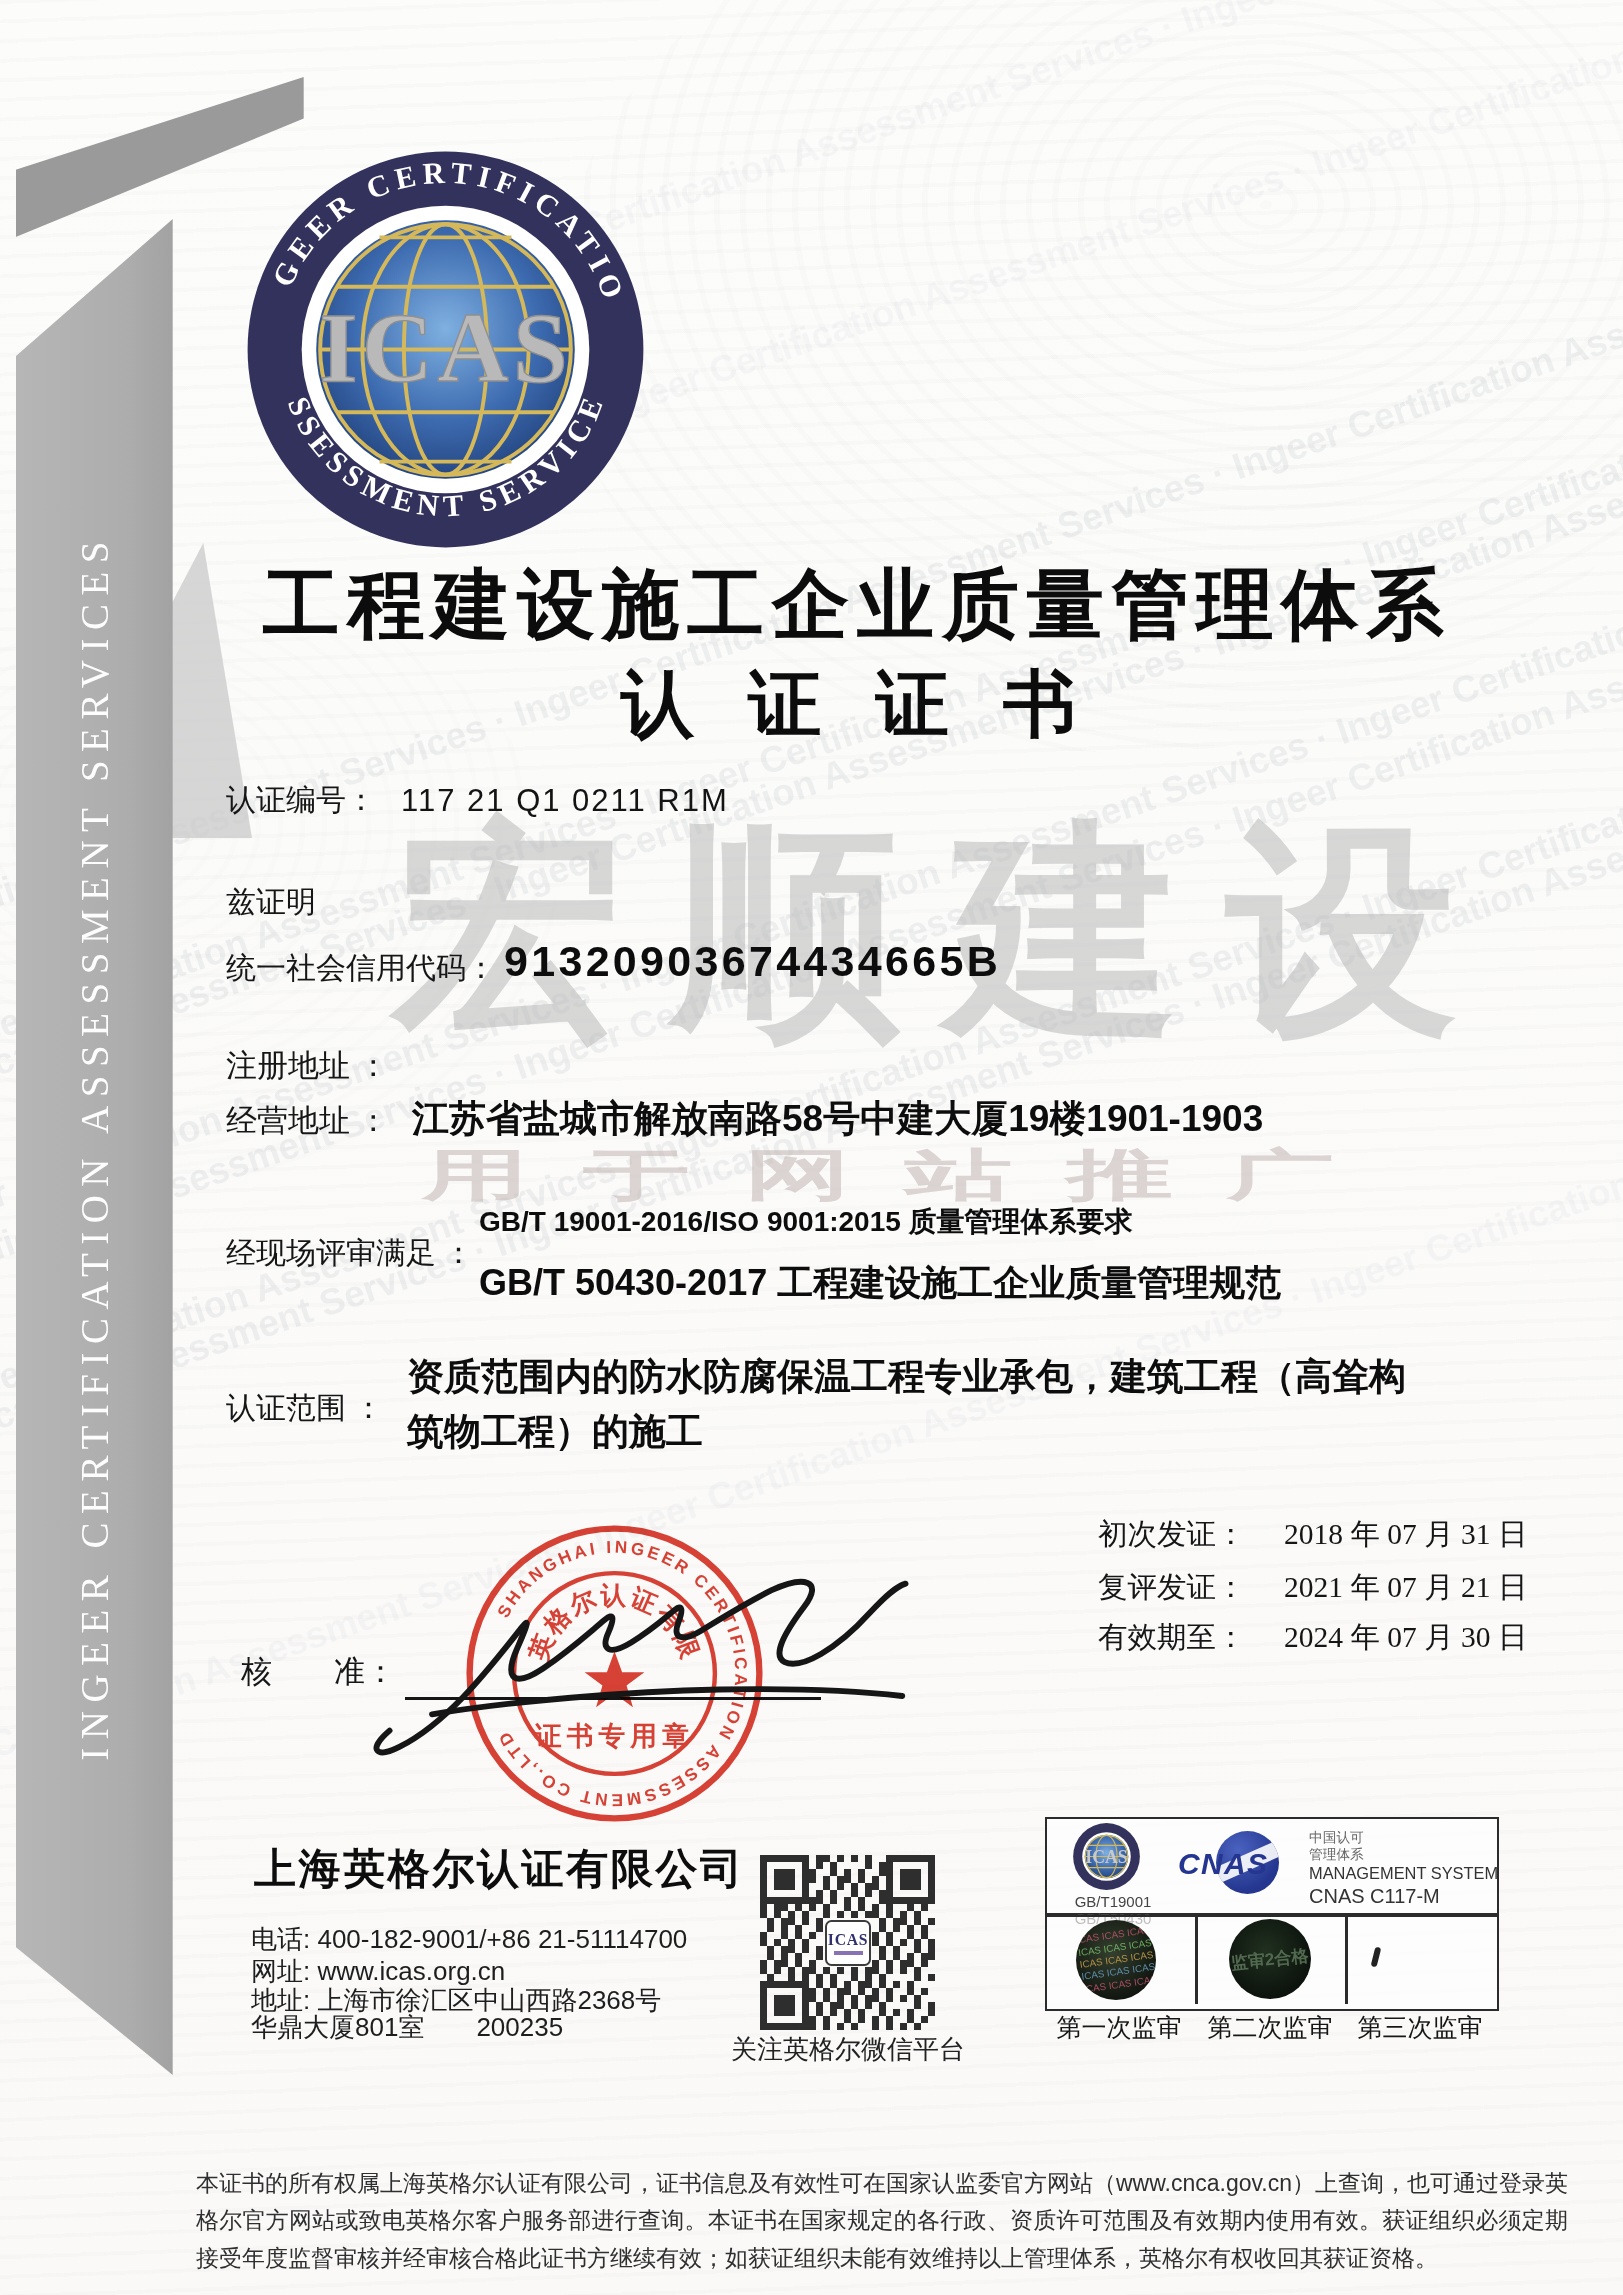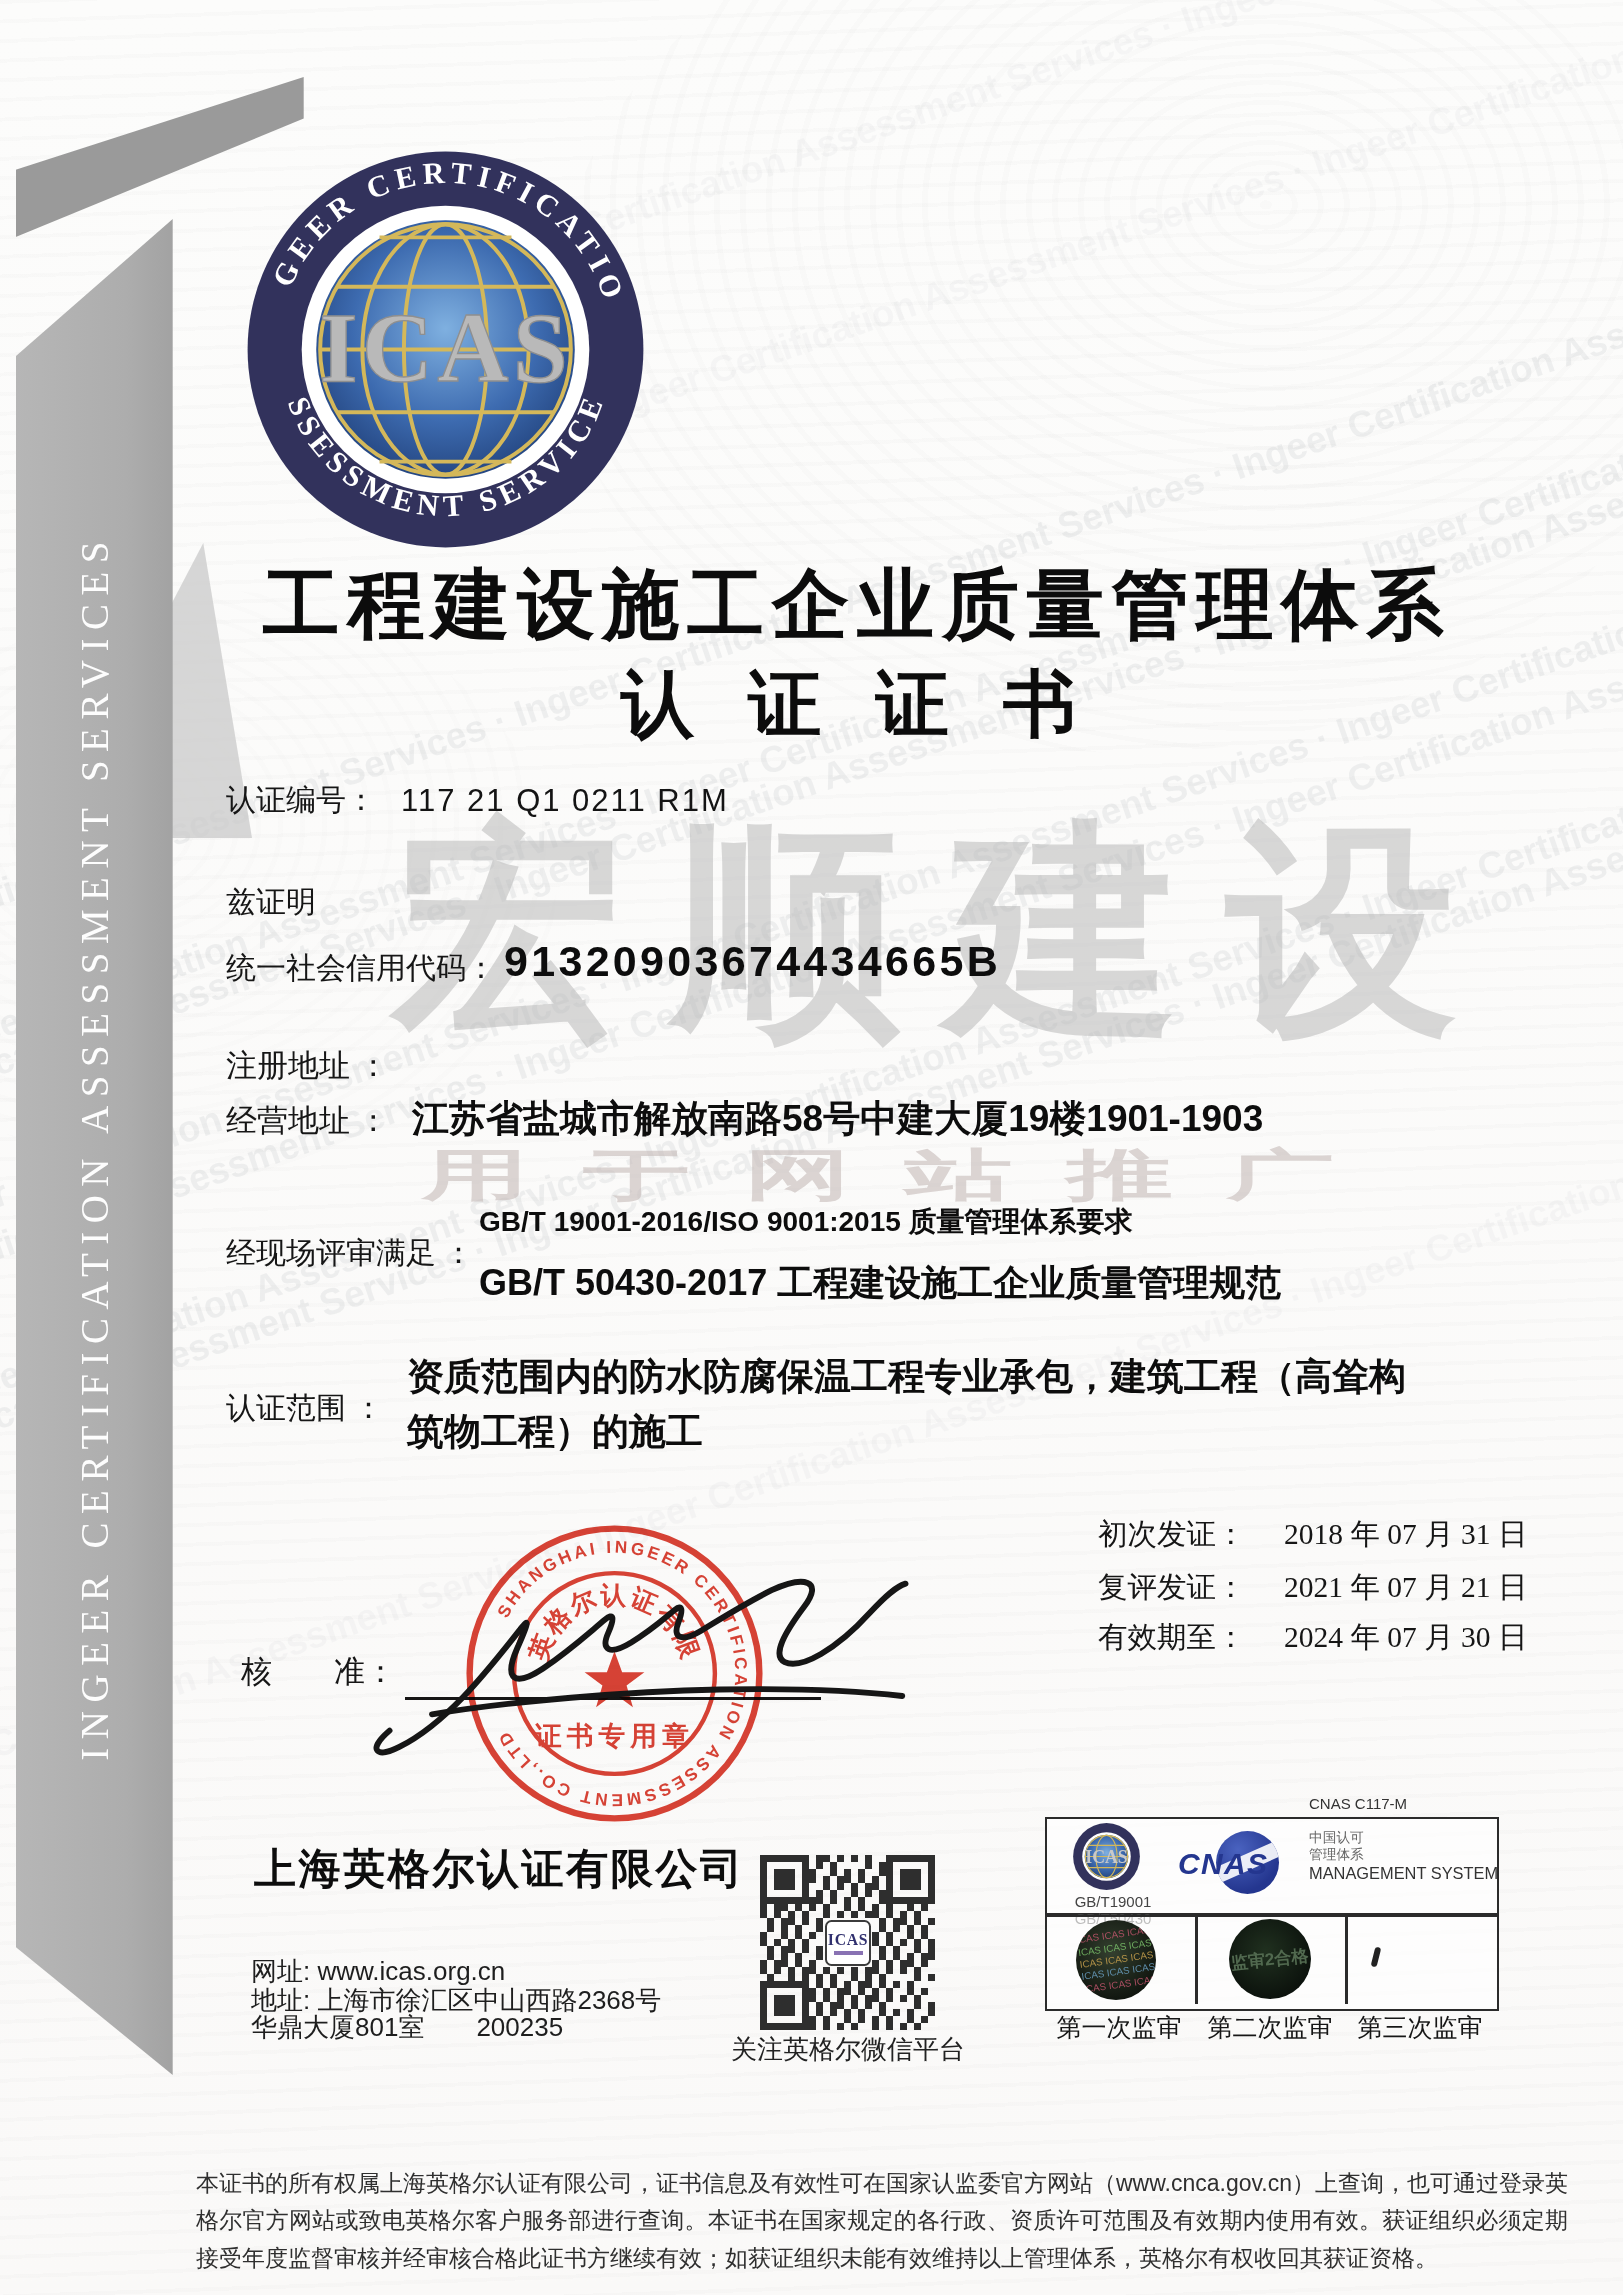--- a/index.html
+++ b/index.html
@@ -171,20 +171,21 @@
   </svg>
 
   <svg class="abs sig-svg" style="left:353px;top:1551px;" width="576" height="209" viewBox="0 0 880 320">
     <g fill="none" stroke="#161616" stroke-width="9" stroke-linecap="round">
       <path d="M 55 275 C 20 305 35 318 70 300 C 140 265 200 190 255 120 C 270 100 268 110 250 150 C 230 195 245 210 290 180 C 330 153 355 130 385 105 C 398 94 400 102 390 125 C 378 152 392 160 425 140 C 455 122 470 108 492 90 C 503 81 505 90 497 110 C 488 133 502 140 532 122 C 570 99 600 80 640 60 C 690 37 720 45 690 85 C 660 125 640 160 660 170 C 685 182 740 150 790 95 C 815 68 830 55 845 50"></path>
       <path d="M 120 250 C 240 230 420 215 560 212 C 680 210 780 215 840 222"></path>
     </g>
   </svg>
 
   <span class="abs val" style="left:254px;top:1841px;font-size:42px;letter-spacing:2.6px;">上海英格尔认证有限公司</span>
+  <span class="abs" style="left:251px;top:1922px;font-size:26px;z-index:4;color:#1e1e1e;">电话: 400-182-9001/+86 21-51114700</span>
   <span class="abs" style="left:251px;top:1954px;font-size:26px;z-index:4;color:#1e1e1e;">网址: www.icas.org.cn</span>
   <span class="abs" style="left:251px;top:1983px;font-size:26px;z-index:4;color:#1e1e1e;">地址: 上海市徐汇区中山西路2368号</span>
   <span class="abs" style="left:251px;top:2010px;font-size:26px;z-index:4;color:#1e1e1e;">华鼎大厦801室　　200235</span>
 
   <div class="abs qr-wrap" id="qr">
     <div class="qr-logo">
       <span>ICAS</span>
       <i></i>
     </div>
   <div class="qr-cell" style="left: 0px; top: 0px; width: 7.3px; height: 7.3px;"></div>
@@ -507,21 +508,21 @@
     </g>
     <text x="310" y="365" text-anchor="middle" font-family="Liberation Serif,serif" font-weight="bold" font-size="160" fill="#c9c9c9">ICAS</text>
   </svg>
   <span class="abs accred-line" style="left:1051px;top:1893px;width:124px;text-align:center;">GB/T19001 GB/T50430</span>
 
   <div class="abs cnas-ball" style="left:1216px;top:1831px;width:63px;height:63px;overflow:hidden;"></div>
   <span class="abs cnas-word" style="left:1178px;top:1847px;">CNAS</span>
   <span class="abs accred-line" style="left:1309px;top:1829px;font-size:13.7px;color:#666;">中国认可</span>
   <span class="abs accred-line" style="left:1309px;top:1846px;font-size:13.7px;color:#666;">管理体系</span>
   <span class="abs accred-line" style="left:1309px;top:1864px;font-size:16.4px;color:#333;">MANAGEMENT SYSTEM</span>
-  <span class="abs accred-line" style="left:1309px;top:1795px;font-size:15px;color:#333;">CNAS C117-M</span>
+  <span class="abs accred-line" style="left:1309px;top:1885px;font-size:20px;color:#333;">CNAS C117-M</span>
 
   <div class="abs box" style="left:1045px;top:1915px;width:450px;height:92px;"></div>
   <div class="abs divider-v" style="left:1195px;top:1917px;height:87px;"></div>
   <div class="abs divider-v" style="left:1345px;top:1917px;height:87px;"></div>
 
   <div class="abs sticker" style="left:1076px;top:1920px;width:80px;height:80px;z-index:5;
        background:radial-gradient(circle at 45% 40%,#34402f,#10150f 75%);overflow:hidden;">
     <div style="font-size:9.8px;line-height:12.4px;color:#c2566e;opacity:.85;transform:rotate(-8deg);padding-top:9.2px;text-align:center;">
       <div>ICAS ICAS ICAS</div>
       <div style="color:#7abf6a;">ICAS ICAS ICAS</div>

